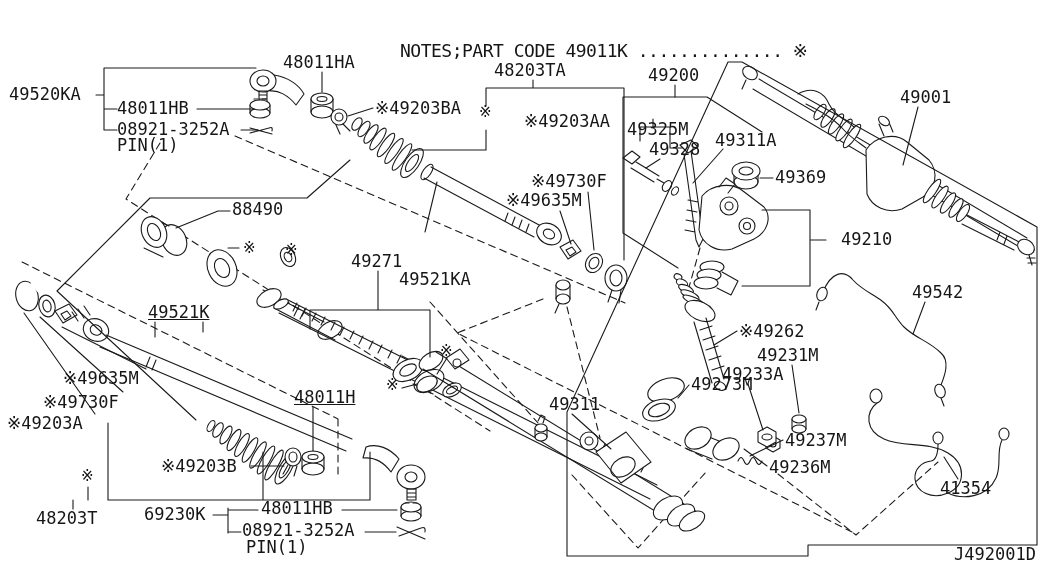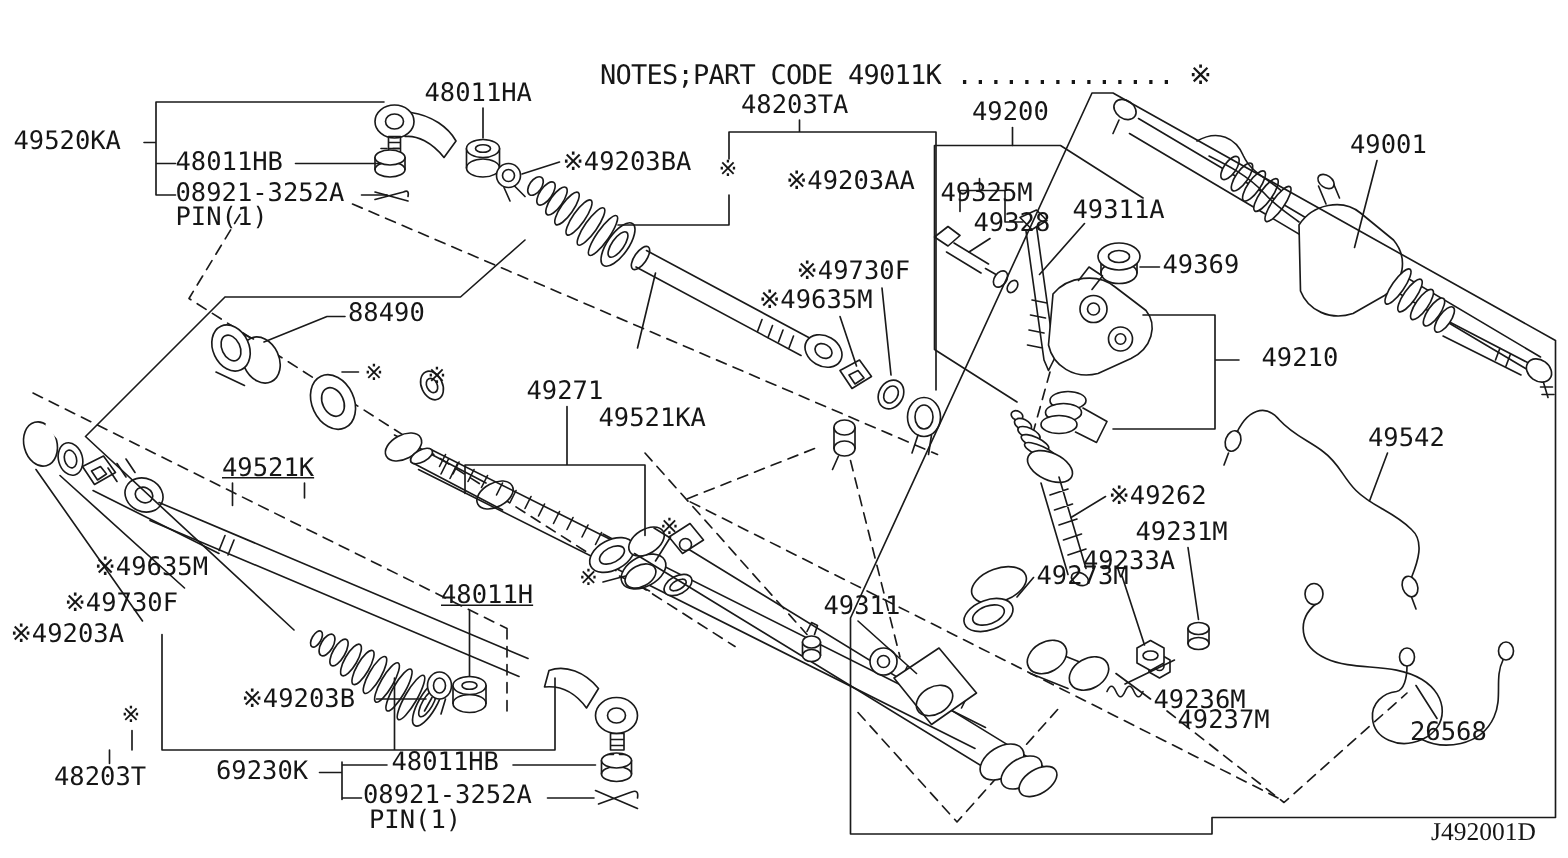--- a/index.html
+++ b/index.html
@@ -300,32 +300,32 @@
       <div class="lbl" style="left: 148px; top: 304px; text-decoration: underline;">49521K</div>
       <div class="lbl" style="left: 63px; top: 370px;">※49635M</div>
       <div class="lbl" style="left: 43px; top: 394px;">※49730F</div>
       <div class="lbl" style="left: 7px; top: 415px;">※49203A</div>
       <div class="lbl" style="left: 294px; top: 389px; text-decoration: underline;">48011H</div>
       <div class="lbl" style="left: 739px; top: 323px;">※49262</div>
       <div class="lbl" style="left: 757px; top: 347px;">49231M</div>
       <div class="lbl" style="left: 722px; top: 366px;">49233A</div>
       <div class="lbl" style="left: 691px; top: 376px;">49273M</div>
       <div class="lbl" style="left: 549px; top: 396px;">49311</div>
-      <div class="lbl" style="left: 785px; top: 432px; margin-top: 40px;">49237M</div>
+      <div class="lbl" style="left: 785px; top: 432px;">49237M</div>
       <div class="lbl" style="left: 769px; top: 459px; text-align: center;">49236M</div>
-      <div class="lbl" style="left: 940px; top: 480px;">26568</div>
+      <div class="lbl" style="left: 940px; top: 480px;">41354</div>
       <div class="lbl" style="left: 161px; top: 458px;">※49203B</div>
       <div class="lbl" style="left: 36px; top: 510px;">48203T</div>
       <div class="lbl" style="left: 144px; top: 506px;">69230K</div>
       <div class="lbl" style="left: 261px; top: 500px;">48011HB</div>
       <div class="lbl" style="left: 242px; top: 522px;">08921-3252A</div>
       <div class="lbl" style="left: 246px; top: 539px;">PIN(1)</div>
       <div class="lbl ast" style="left: 479px; top: 105px;">※</div>
       <div class="lbl ast" style="left: 243px; top: 241px;">※</div>
       <div class="lbl ast" style="left: 285px; top: 243px;">※</div>
       <div class="lbl ast" style="left: 440px; top: 344px;">※</div>
       <div class="lbl ast" style="left: 386px; top: 378px;">※</div>
       <div class="lbl ast" style="left: 81px; top: 469px;">※</div>
     </div>
 <div class="lbl notes" style="left:400px;top:42px;">NOTES;PART CODE 49011K .............. ※</div>
-<div class="lbl" style="left:954px;top:546px;font-family:Liberation Serif, serif;">J492001D</div>
+<div class="lbl" style="left:954px;top:546px;">J492001D</div>
 
 </div>
 
 </body></html>

